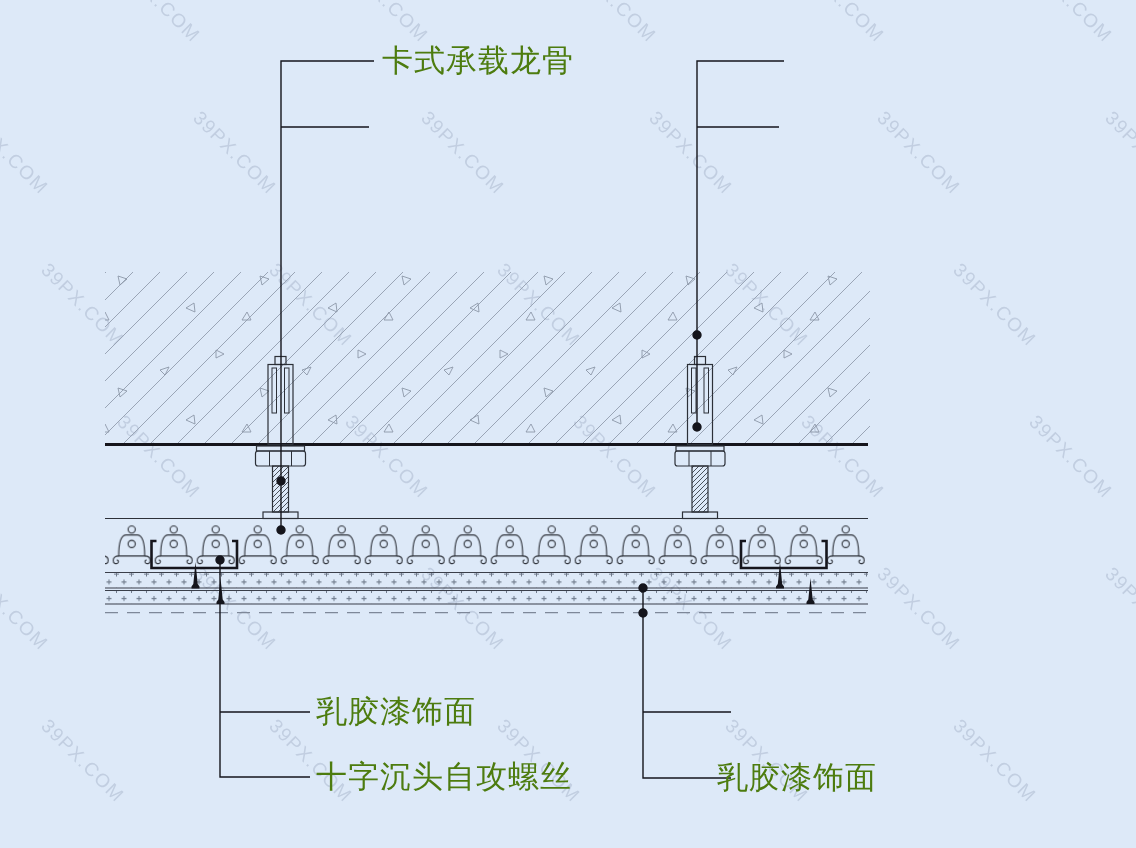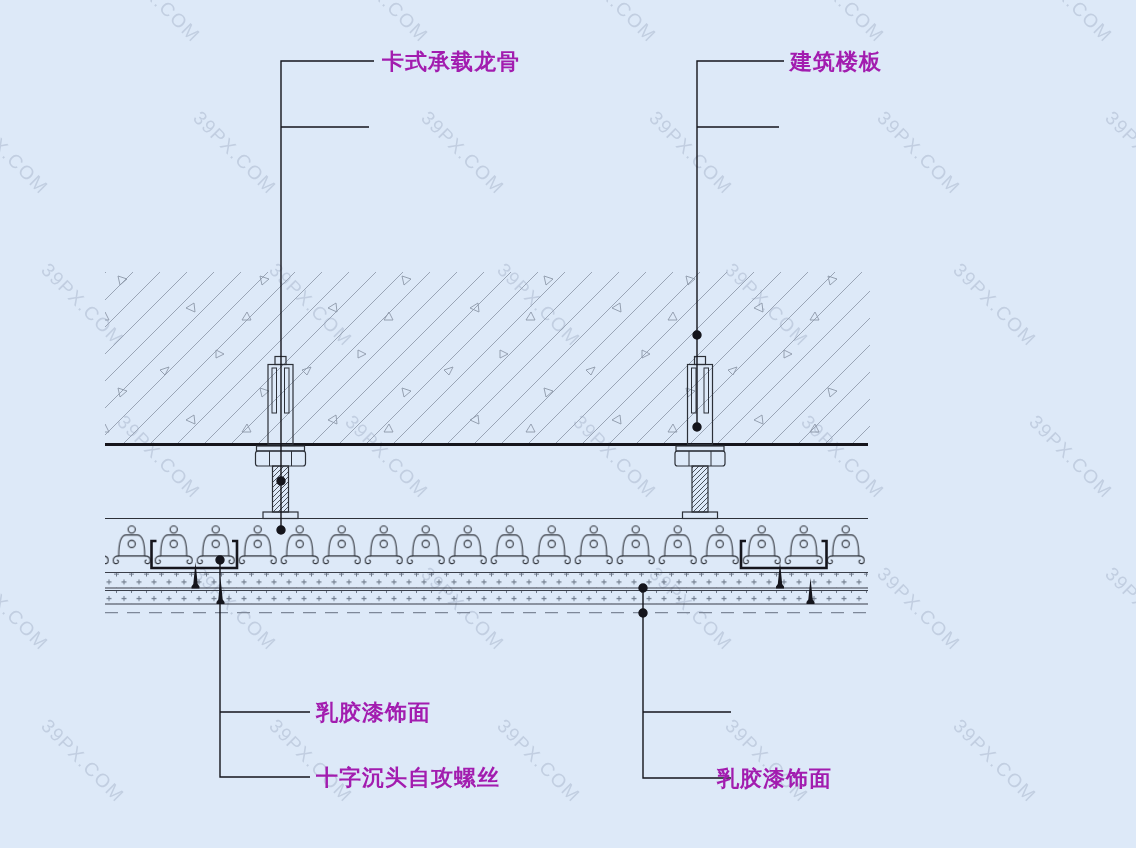--- a/index.html
+++ b/index.html
@@ -15,24 +15,23 @@
     position:absolute;
     font-family:"Liberation Sans",sans-serif;
     font-size:19px;letter-spacing:1.5px;
     color:var(--wm,#7d8ca7);opacity:.28;
     transform:rotate(45deg);transform-origin:left top;
     white-space:nowrap;user-select:none;
   }
   #draw{position:absolute;left:0;top:0;z-index:1;}
   .callout{
     position:absolute;z-index:2;
-    font-size:22px;line-height:1;letter-spacing:1px;
-    color:#a21caf;white-space:nowrap;
+    font-size:31px;line-height:1;letter-spacing:1px;
+    color:#4d7c0f;white-space:nowrap;
     transform:translateY(-52%);
-    font-weight:bold;
   }
 </style>
 </head>
 <body>
 
 <div id="stage" style="--bg: #dde9f8; --wm: #7d8ca7;">
 
   <div id="wm-layer">
       <span class="wm" style="left: 128px; top: -45px;">39PX.COM</span>
       <span class="wm" style="left: 356px; top: -45px;">39PX.COM</span>
@@ -176,18 +175,17 @@
       <path d="M220,560 V777 H310 M220,712 H310"></path>
       <circle cx="220" cy="560" r="4" fill="#15151c"></circle>
 
       <path d="M643,588 V778 H731 M643,712 H731"></path>
       <circle cx="643" cy="588" r="4" fill="#15151c"></circle>
       <circle cx="643" cy="613" r="4" fill="#15151c"></circle>
     </g>
   </svg>
 
   <div class="callout" style="left:382px;top:61px">卡式承载龙骨</div>
-  <div class="callout" style="left:790px;top:61px">建筑楼板</div>
   <div class="callout" style="left:316px;top:712px">乳胶漆饰面</div>
   <div class="callout" style="left:316px;top:777px">十字沉头自攻螺丝</div>
   <div class="callout" style="left:717px;top:778px">乳胶漆饰面</div>
 
 </div>
 
 </body></html>

